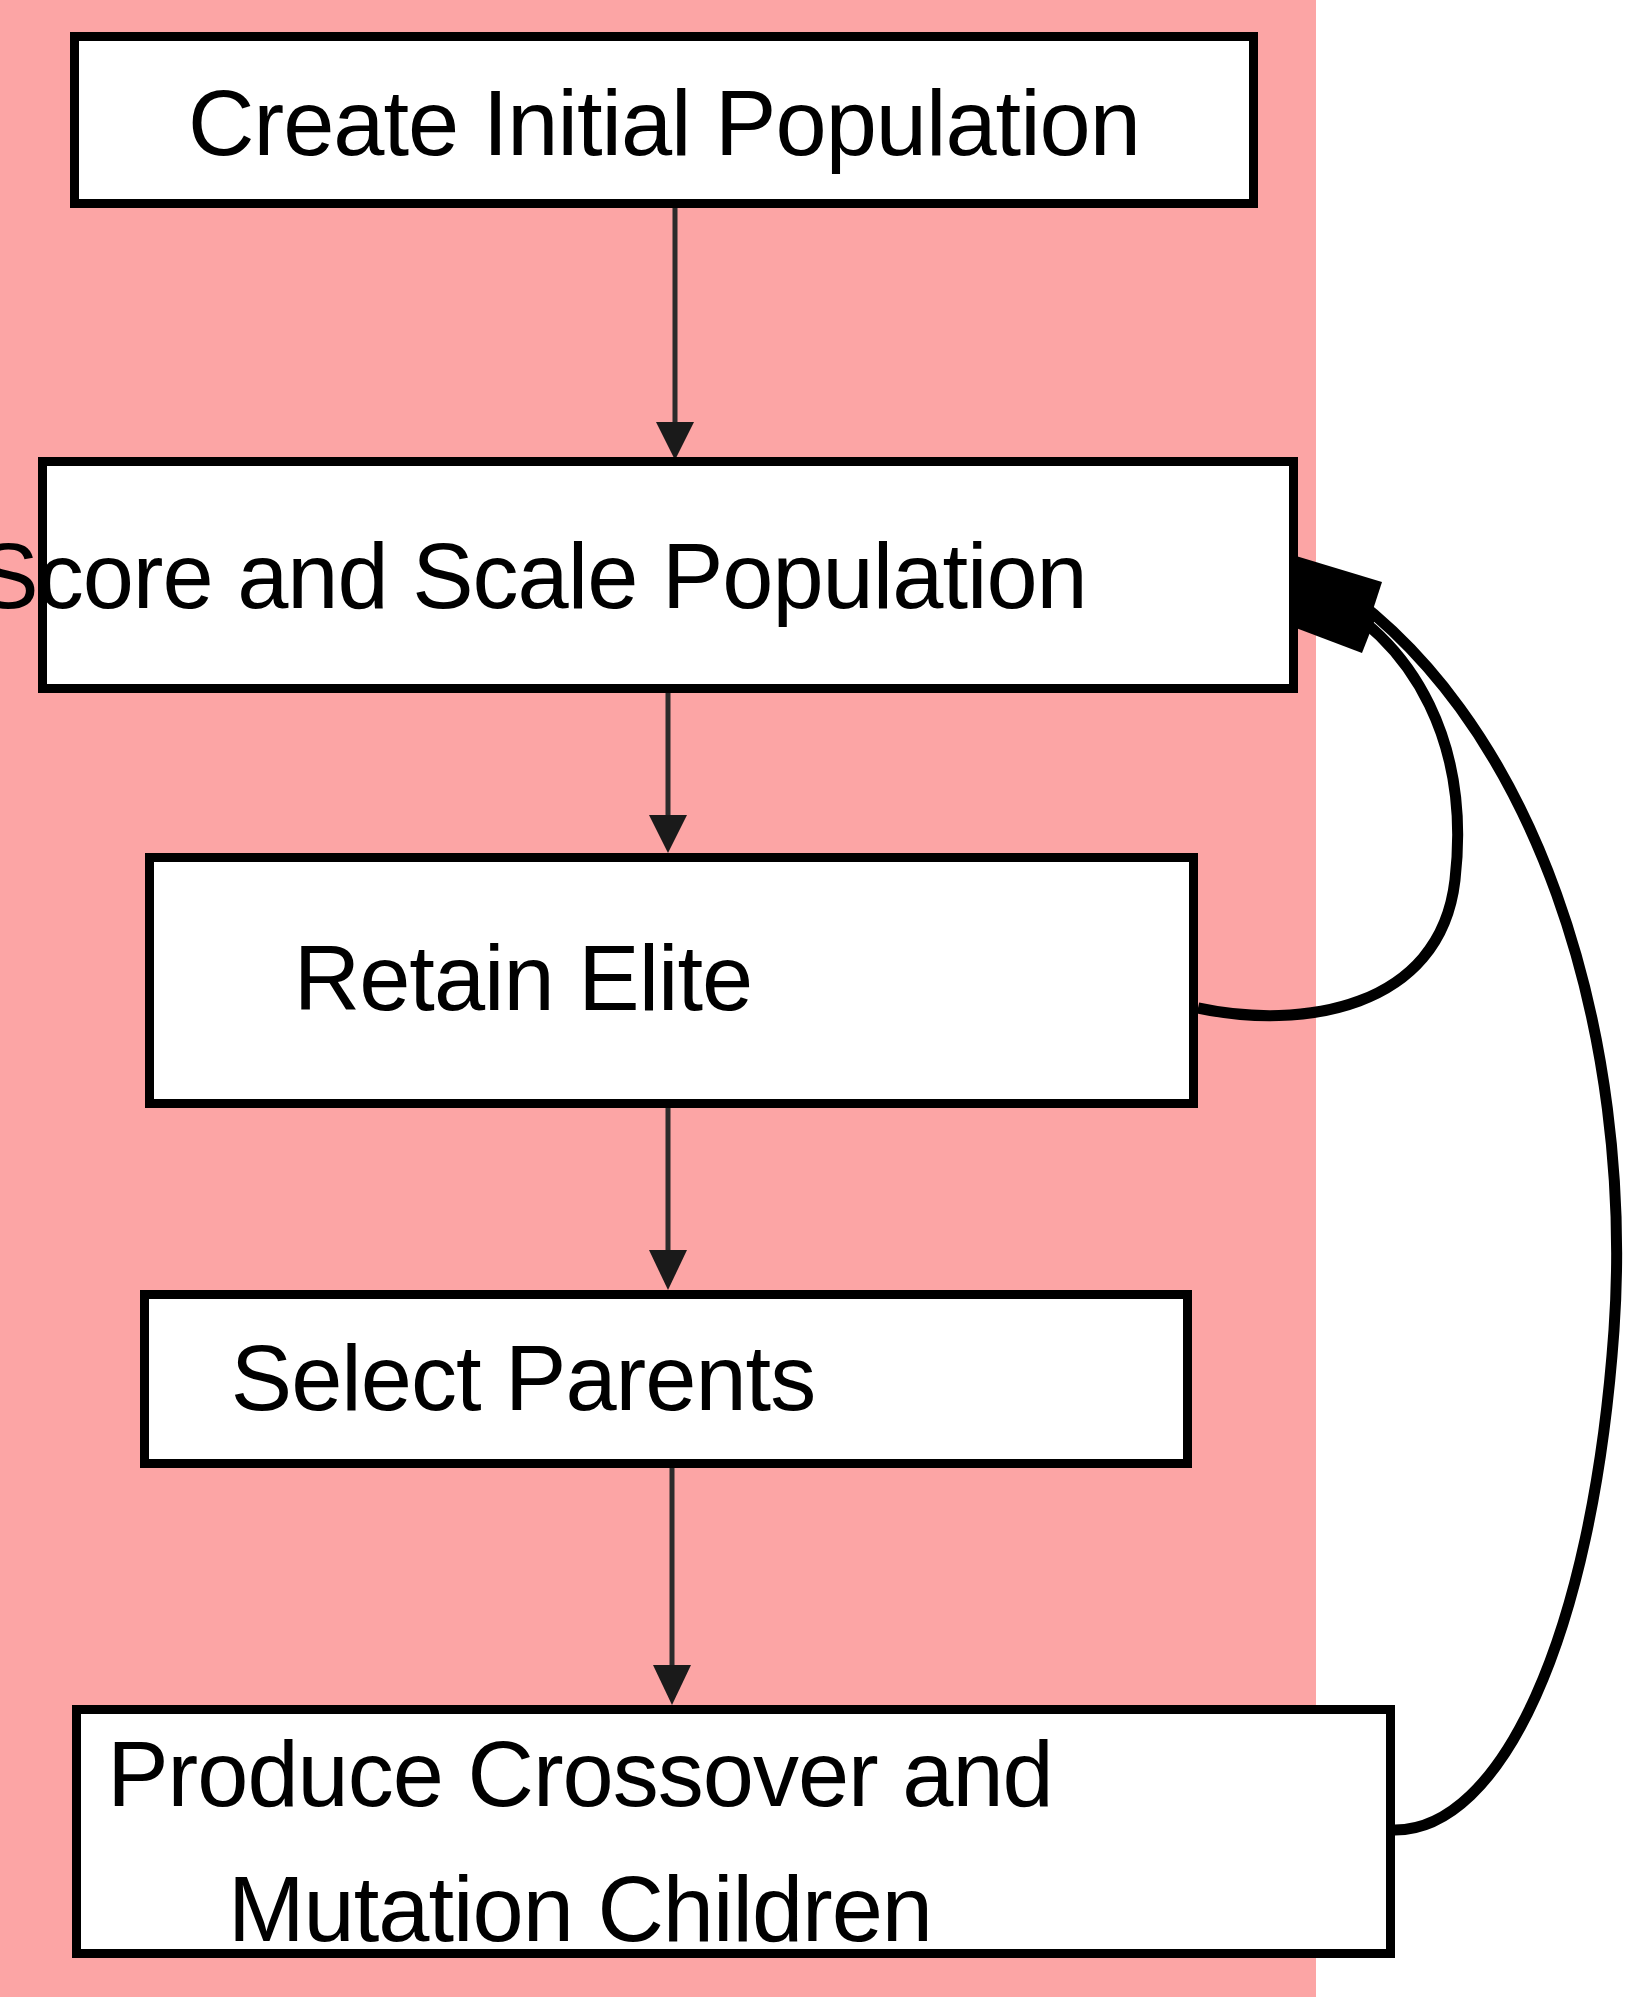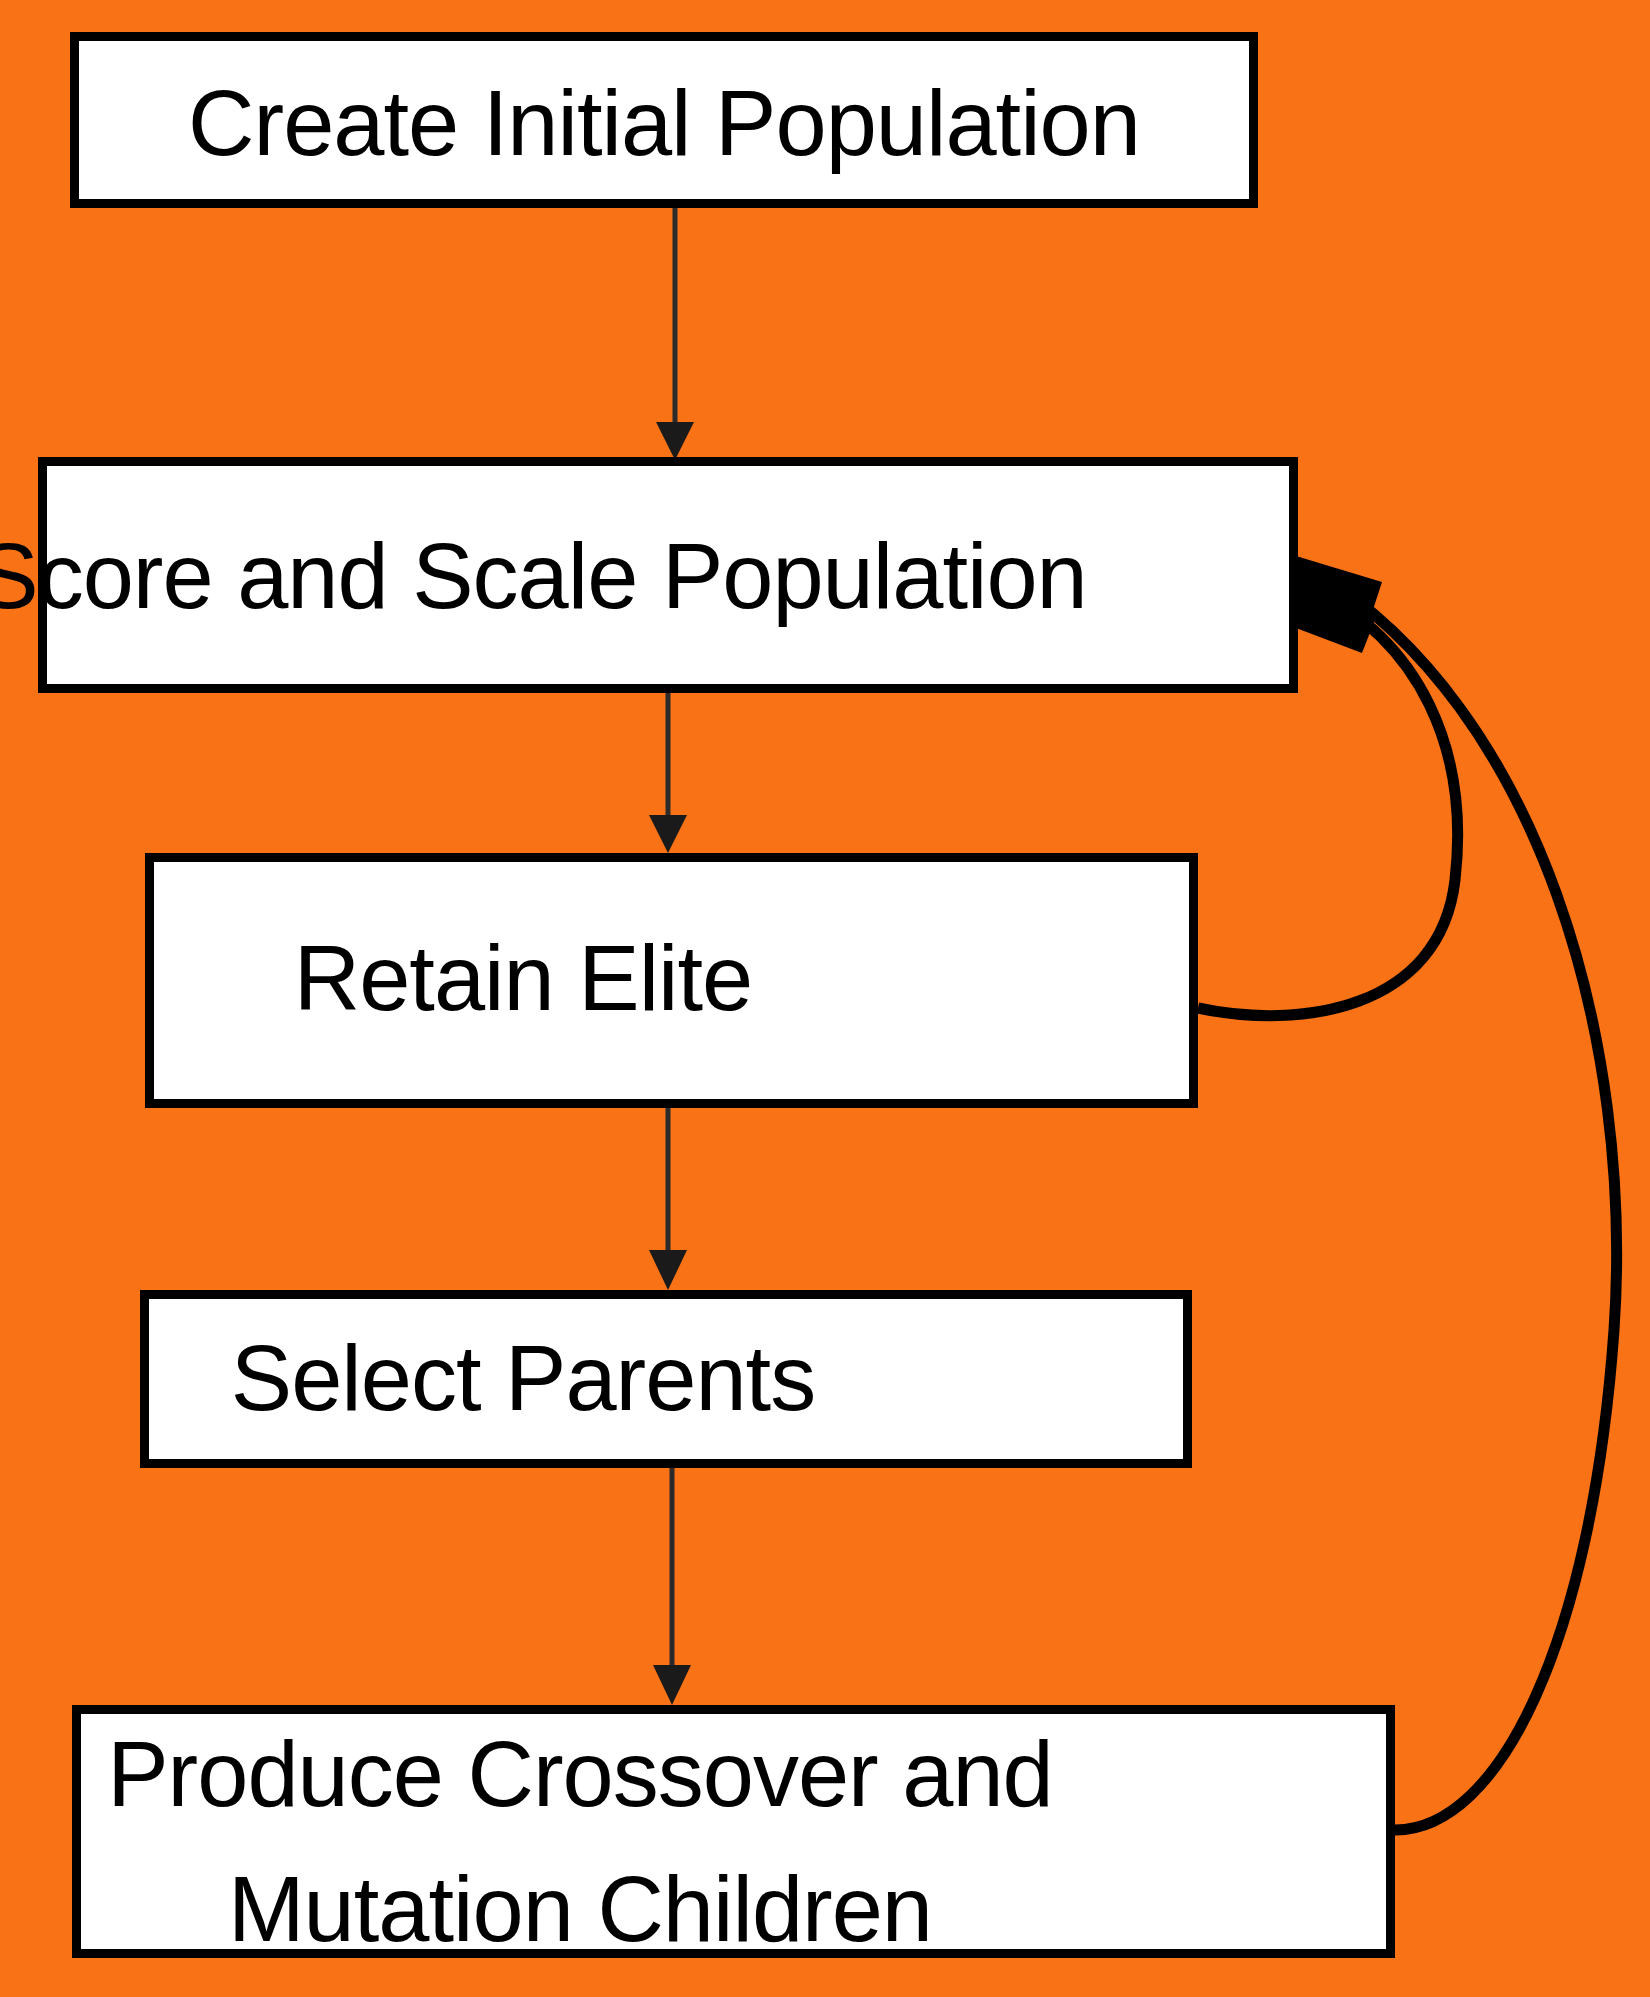--- a/index.html
+++ b/index.html
@@ -9,23 +9,23 @@
     background: #ffffff;
   }
   body {
     width: 1650px;
     height: 1997px;
     overflow: hidden;
     font-family: "Liberation Sans", sans-serif;
   }
   #flowchart-root {
     position: relative;
-    width: 1650px;
+    width: 1316px;
     height: 1997px;
-    background: #f97316;
+    background: #fca5a5;
   }
   #flow-svg {
     position: absolute;
     top: 0;
     left: 0;
     width: 1650px;
     height: 1997px;
     display: block;
   }
   .node-box {

